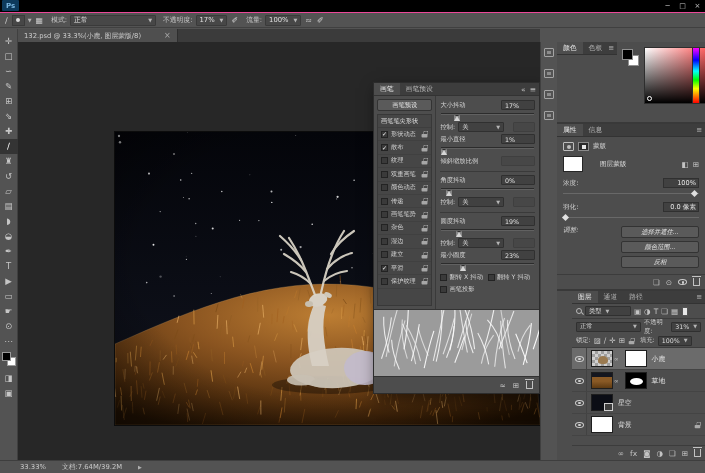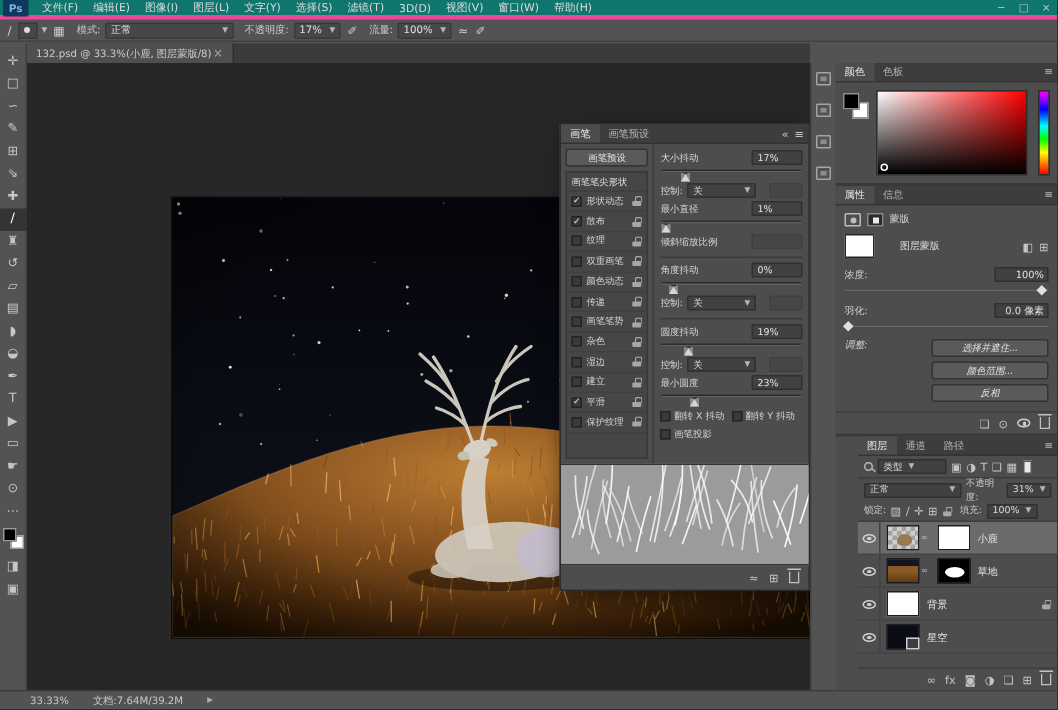--- a/index.html
+++ b/index.html
@@ -1,20 +1,20 @@
 <!DOCTYPE html>
 <html><head>
 <meta charset="utf-8">
 <style>
   *{margin:0;padding:0;box-sizing:border-box;font-family:"DejaVu Sans","Liberation Sans",sans-serif;}
   html,body{background:#1d1d1d;}
   #app{position:relative;width:705px;height:473px;background:#535353;overflow:hidden;color:#d6d6d6;font-size:8px;}
 
   
-  #titlebar{position:absolute;top:0;left:0;right:0;height:13px;background:#0f766e;border-bottom:3px solid #ec4899;display:flex;z-index:40;}
+  #titlebar{position:absolute;top:0;left:0;right:0;height:13px;background:#000000;border-bottom:1px solid #ec4899;display:flex;z-index:40;}
   #ps-logo{width:17px;height:11px;margin-left:2px;background:#0d3a5c;color:#7ab6e0;font-size:7px;font-weight:bold;display:flex;align-items:center;justify-content:center;border-radius:1px;}
   #menubar{display:flex;align-items:center;margin-left:4px;}
   .menu-item{padding:0 5px;font-size:7.2px;color:#dcdcdc;white-space:nowrap;}
   #win-controls{margin-left:auto;display:flex;align-items:center;}
   .win-btn{width:15px;text-align:center;font-size:7px;color:#c8c8c8;}
 
   
   #optionsbar{position:absolute;top:13px;left:0;right:0;height:15px;background:#535353;border-bottom:1px solid #404040;display:flex;align-items:center;gap:3px;padding-left:4px;font-size:6.8px;z-index:39;}
   .opt-icon{color:#cccccc;font-size:8px;padding:0 1px;}
   .opt-label{color:#c9c9c9;margin-left:4px;white-space:nowrap;}
@@ -26,21 +26,21 @@
   
   #toolbar{position:absolute;left:0;top:29px;bottom:13px;width:18px;background:#535353;border-right:1px solid #404040;display:flex;flex-direction:column;align-items:center;padding-top:5px;z-index:35;}
   .tool{width:18px;height:15px;display:flex;align-items:center;justify-content:center;color:#c6c6c6;font-size:8.5px;line-height:1;}
   .tool.active{background:#343434;color:#ffffff;}
   #fgbg{position:relative;width:16px;height:16px;margin:3px 0;}
   #fgbg .fg{position:absolute;left:1px;top:0;width:9px;height:9px;background:#000;border:1px solid #9a9a9a;z-index:2;}
   #fgbg .bg{position:absolute;left:6px;top:5px;width:9px;height:9px;background:#fff;border:1px solid #9a9a9a;}
 
   
   #tabbar{position:absolute;left:18px;top:29px;width:522px;height:13px;background:#3b3b3b;display:flex;z-index:30;}
-  #doc-tab{background:#4f4f4f;display:flex;align-items:center;gap:1px;padding:0 6px;font-size:6.8px;color:#cccccc;border-right:1px solid #2e2e2e;justify-content:center;}
+  #doc-tab{background:#4f4f4f;display:flex;align-items:center;gap:23px;padding:0 6px;font-size:6.8px;color:#cccccc;border-right:1px solid #2e2e2e;justify-content:center;}
   #doc-tab .tab-close{color:#a9a9a9;font-size:8px;}
   #canvas{position:absolute;left:18px;top:42px;width:522px;height:418px;background:#272727;z-index:1;}
   #photo-wrap{position:absolute;left:97px;top:90px;width:425px;height:293px;box-shadow:0 0 0 1px #0c0c0c;}
 
   
   #statusbar{position:absolute;left:0;right:0;bottom:0;height:13px;background:#535353;border-top:1px solid #3e3e3e;display:flex;align-items:center;gap:16px;padding-left:20px;font-size:6.8px;color:#c9c9c9;z-index:45;}
   #status-arrow{font-size:5px;color:#b0b0b0;}
 
   
   .panel-header{height:13px;background:#3d3d3d;border-bottom:1px solid #333;display:flex;align-items:stretch;font-size:6.8px;flex:none;}
@@ -84,21 +84,21 @@
   #brush-preview{height:68px;background:#9b9b9b;border-top:1px solid #333;border-bottom:1px solid #333;flex:none;}
   #brush-footer{flex:1;display:flex;align-items:center;justify-content:flex-end;gap:7px;padding-right:6px;color:#c5c5c5;font-size:8px;}
 
   
   #dock-strip{position:absolute;left:540px;top:42px;bottom:13px;width:17px;background:#535353;border-left:1px solid #404040;display:flex;flex-direction:column;align-items:center;padding-top:6px;gap:12px;z-index:22;}
   .strip-icon{width:10px;height:9px;border:1px solid #c0c0c0;border-radius:1px;opacity:.75;position:relative;}
   .strip-icon::after{content:"";position:absolute;left:2px;top:2px;width:4px;height:3px;background:#c0c0c0;opacity:.7;}
   #dock{position:absolute;left:557px;top:42px;right:0;bottom:13px;background:#4d4d4d;z-index:21;display:flex;flex-direction:column;}
 
   
-  #color-panel{height:82px;display:flex;flex-direction:column;border-bottom:2px solid #393939;flex:none;}
+  #color-panel{height:82px;display:flex;flex-direction:row;border-bottom:2px solid #393939;flex:none;}
   #color-body{position:relative;flex:1;background:#4d4d4d;}
   #cp-fg{position:absolute;left:5px;top:7px;width:11px;height:11px;background:#000;border:1px solid #909090;z-index:2;}
   #cp-bg{position:absolute;left:11px;top:13px;width:11px;height:11px;background:#fff;border:1px solid #909090;}
   #color-field{position:absolute;left:27px;top:5px;width:101px;height:57px;border:1px solid #2e2e2e;background:linear-gradient(to top,#000,rgba(0,0,0,0)),linear-gradient(to right,#ffffff,#ff0000);}
   #color-marker{position:absolute;left:2px;bottom:2px;width:5px;height:5px;border:1px solid #fff;border-radius:50%;}
   #hue-bar{position:absolute;right:5px;top:5px;width:8px;height:57px;border:1px solid #2e2e2e;background:linear-gradient(#ff00ff,#0000ff 22%,#00ffff 42%,#00ff00 58%,#ffff00 74%,#ff0000 100%);}
 
   
   #props-panel{height:167px;display:flex;flex-direction:column;border-bottom:2px solid #393939;flex:none;}
   #props-body{flex:1;position:relative;padding:5px 6px 0;background:#4d4d4d;font-size:6.6px;}
@@ -729,30 +729,30 @@
             </div>
             <div class="thumb grass"></div>
             <span class="layer-link">∞</span>
             <div class="maskthumb blob"></div>
             <span class="layer-name">草地</span>
           </div>
           <div class="layer-row">
             <div class="eye-cell">
               <span class="eyeicon"></span>
             </div>
+            <div class="thumb night"></div>
+            <span class="layer-name">星空</span>
+          </div>
+          <div class="layer-row">
+            <div class="eye-cell">
+              <span class="eyeicon"></span>
+            </div>
             <div class="thumb white"></div>
             <span class="layer-name">背景</span>
             <span class="lockicon layer-lock"></span>
-          </div>
-          <div class="layer-row">
-            <div class="eye-cell">
-              <span class="eyeicon"></span>
-            </div>
-            <div class="thumb night"></div>
-            <span class="layer-name">星空</span>
           </div>
         </div>
       <div id="layers-footer">
           <span class="frow-icon">∞</span>
           <span class="frow-icon">fx</span>
           <span class="frow-icon">◙</span>
           <span class="frow-icon">◑</span>
           <span class="frow-icon">❏</span>
           <span class="frow-icon">⊞</span>
           <span class="trashicon"></span>
@@ -1007,33 +1007,20 @@
 
   <div id="tabbar">
     <div id="doc-tab">
       <span>132.psd @ 33.3%(小鹿, 图层蒙版/8)</span>
       <span class="tab-close">×</span>
     </div>
   </div>
 
   <div id="titlebar">
     <div id="ps-logo">Ps</div>
-    <div id="menubar">
-        <span class="menu-item">文件(F)</span>
-        <span class="menu-item">编辑(E)</span>
-        <span class="menu-item">图像(I)</span>
-        <span class="menu-item">图层(L)</span>
-        <span class="menu-item">文字(Y)</span>
-        <span class="menu-item">选择(S)</span>
-        <span class="menu-item">滤镜(T)</span>
-        <span class="menu-item">3D(D)</span>
-        <span class="menu-item">视图(V)</span>
-        <span class="menu-item">窗口(W)</span>
-        <span class="menu-item">帮助(H)</span>
-      </div>
     <div id="win-controls">
         <span class="win-btn">─</span>
         <span class="win-btn">□</span>
         <span class="win-btn">×</span>
       </div>
   </div>
 
   <div id="optionsbar">
     <span class="opt-icon">∕</span>
     <span class="opt-chip">

